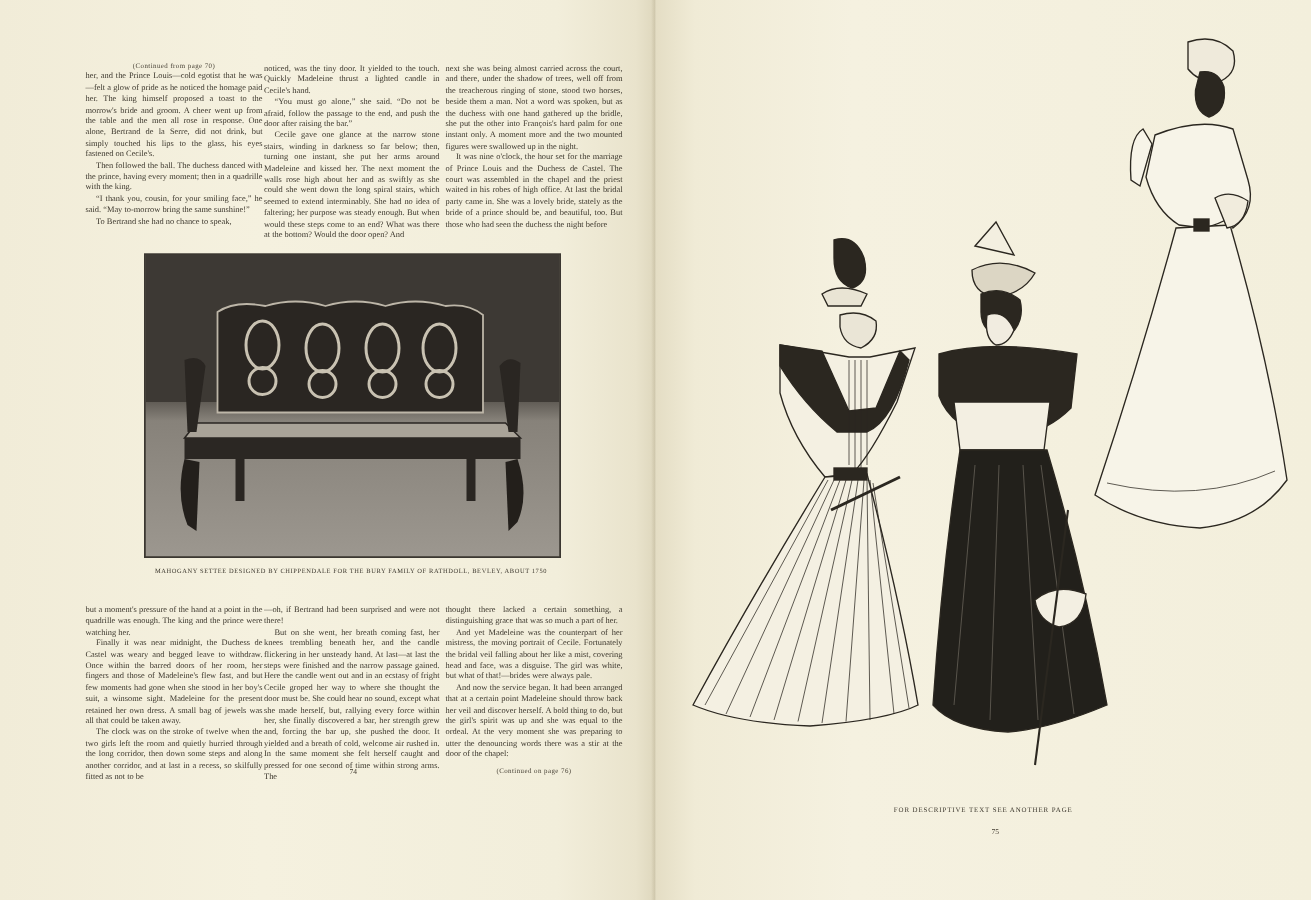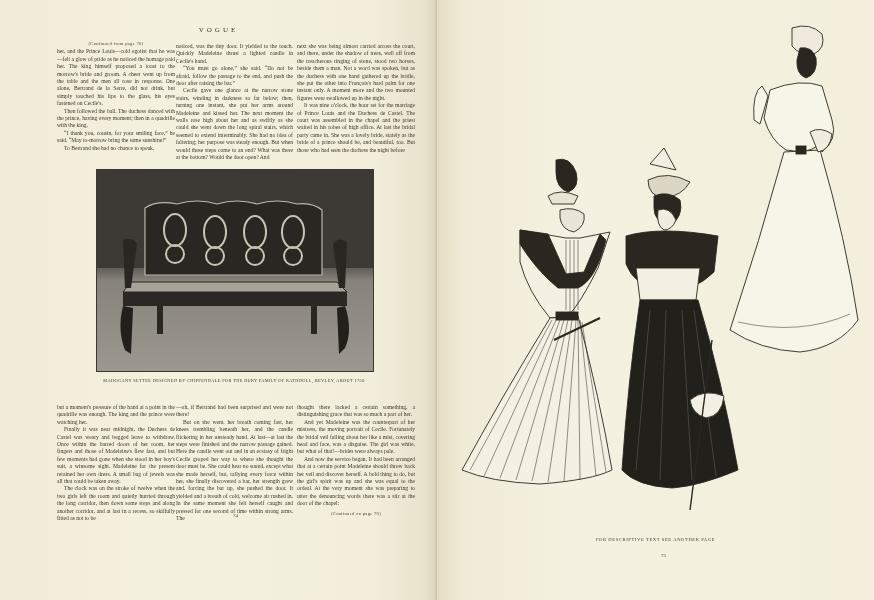--- a/index.html
+++ b/index.html
@@ -18,21 +18,20 @@
   .folio{position:absolute;font-size:5px;color:#4a4438;}
   .right-caption{position:absolute;left:437px;width:437px;top:537px;text-align:center;font-size:4.6px;letter-spacing:.6px;color:#3b362c;}
   svg{display:block;}
 </style>
 </head>
 <body>
 
 <div class="spread">
 
   <div class="page-left">
-    <div class="running-head">VOGUE</div>
 
     <div class="col" style="left:57px;top:40px;width:118px;">
       <div class="cont-note">(Continued from page 70)</div>
       <p class="noindent">her, and the Prince Louis—cold egotist that he was—felt a glow of pride as he noticed the homage paid her. The king himself proposed a toast to the morrow's bride and groom. A cheer went up from the table and the men all rose in response. One alone, Bertrand de la Serre, did not drink, but simply touched his lips to the glass, his eyes fastened on Cecile's.</p>
       <p>Then followed the ball. The duchess danced with the prince, having every moment; then in a quadrille with the king.</p>
       <p>“I thank you, cousin, for your smiling face,” he said. “May to-morrow bring the same sunshine!”</p>
       <p>To Bertrand she had no chance to speak,</p>
     </div>
 
     <div class="col" style="left:176px;top:43px;width:117px;">

